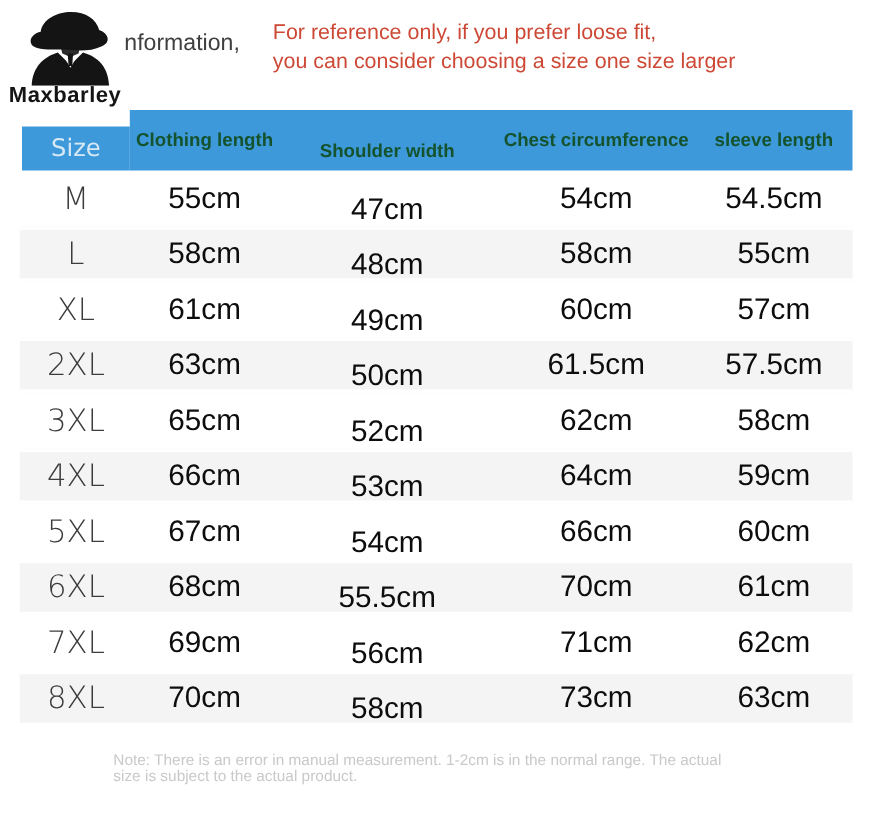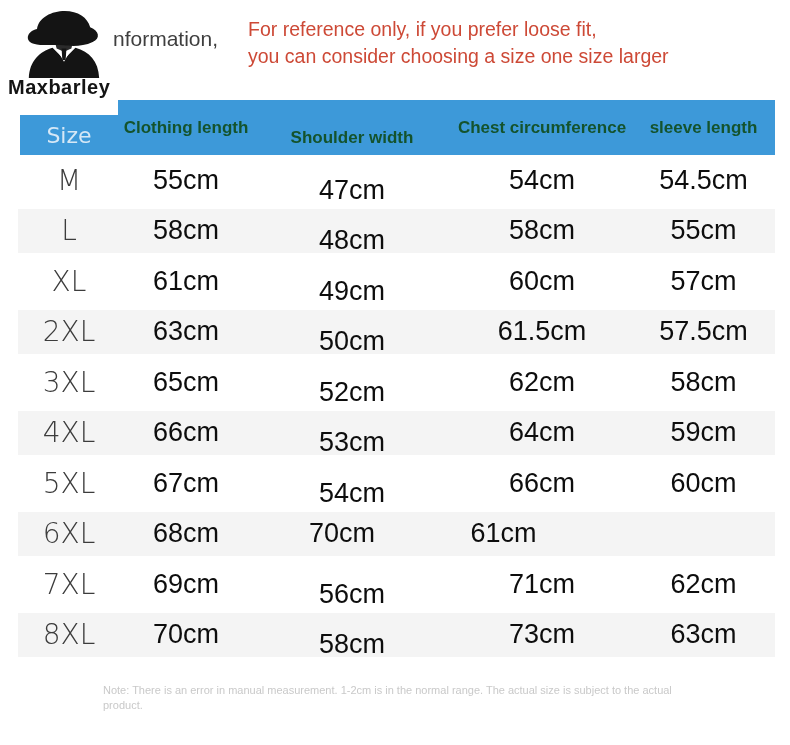--- a/index.html
+++ b/index.html
@@ -29,21 +29,21 @@
   .rows { position:absolute; left:0; right:0; top:55px; }
   .row { display:flex; height:50.5px; align-items:center; }
   .row.alt { background:#f4f4f4; border-top:3px solid #fff; border-bottom:3px solid #fff; }
   .cell { display:flex; align-items:center; justify-content:center; }
   .c0 { width:102px; } .c1 { width:132px; } .c2 { width:200px;margin-top:20px; } .c3 { width:180px; } .c4 { width:143px; }
   .size-cell { font-size:28px; color:#3c3c3c; font-family:"DejaVu Sans", sans-serif; font-weight:300; }
   .val-cell  { font-size:27px; color:#0d0d0d; font-weight:normal; }
 
   
   .footer-note { position:absolute; left:103px; top:683px; width:580px;
-                 font-size:11px; line-height:15px; color:#c9c9c9; }
+                 font-size:14px; line-height:15px; color:#c9c9c9; }
 </style>
 </head>
 <body>
 
 <div id="page">
 
   <svg class="logo" viewBox="0 0 110 88" xmlns="http://www.w3.org/2000/svg" aria-hidden="true">
     <path fill="#141414" d="M18,46 C7,43 9,31 22,28 C24,14 40,6 56,6 C72,6 84,14 87,26 C98,30 100,40 90,44 C78,50 63,49 54,48 C40,47 28,49 18,46 Z"></path>
     <path fill="#141414" d="M12,88 C13,67 25,56 41,51 L55,65 L69,51 C86,56 97,67 98,88 Z"></path>
     <polygon fill="#ffffff" points="45,51 65,51 55,68"></polygon>
@@ -115,20 +115,21 @@
         <div class="row">
           <div class="cell c0 size-cell">5XL</div>
           <div class="cell c1 val-cell">67cm</div>
           <div class="cell c2 val-cell">54cm</div>
           <div class="cell c3 val-cell">66cm</div>
           <div class="cell c4 val-cell">60cm</div>
         </div>
         <div class="row alt">
           <div class="cell c0 size-cell">6XL</div>
           <div class="cell c1 val-cell">68cm</div>
+          <div class="cell c2 val-cell">55.5cm</div>
           <div class="cell c3 val-cell">70cm</div>
           <div class="cell c4 val-cell">61cm</div>
         </div>
         <div class="row">
           <div class="cell c0 size-cell">7XL</div>
           <div class="cell c1 val-cell">69cm</div>
           <div class="cell c2 val-cell">56cm</div>
           <div class="cell c3 val-cell">71cm</div>
           <div class="cell c4 val-cell">62cm</div>
         </div>

